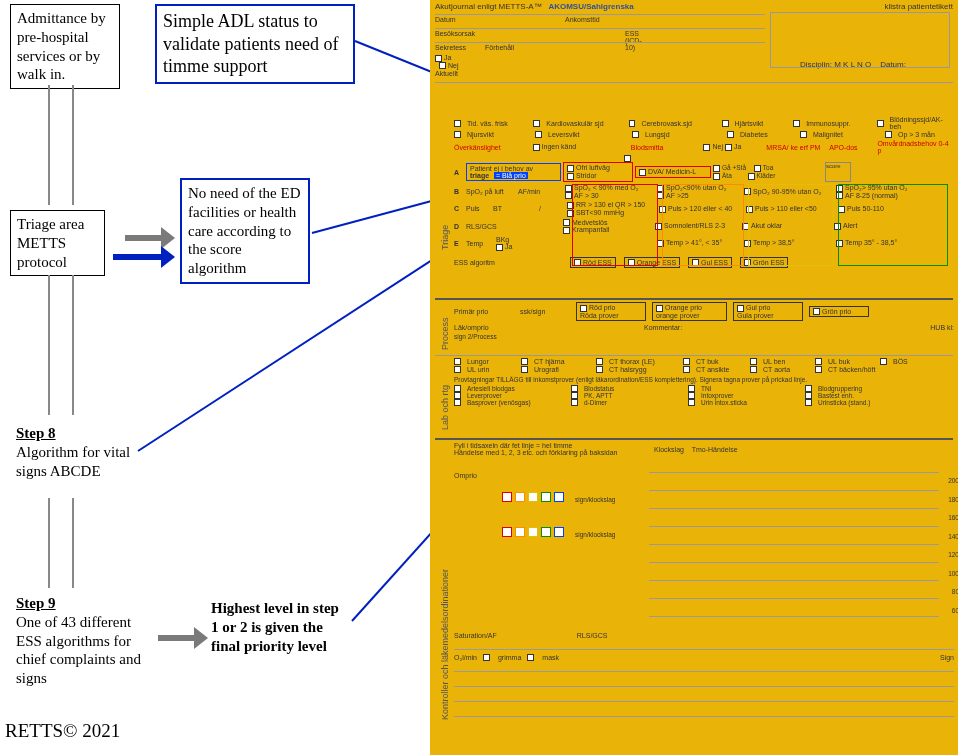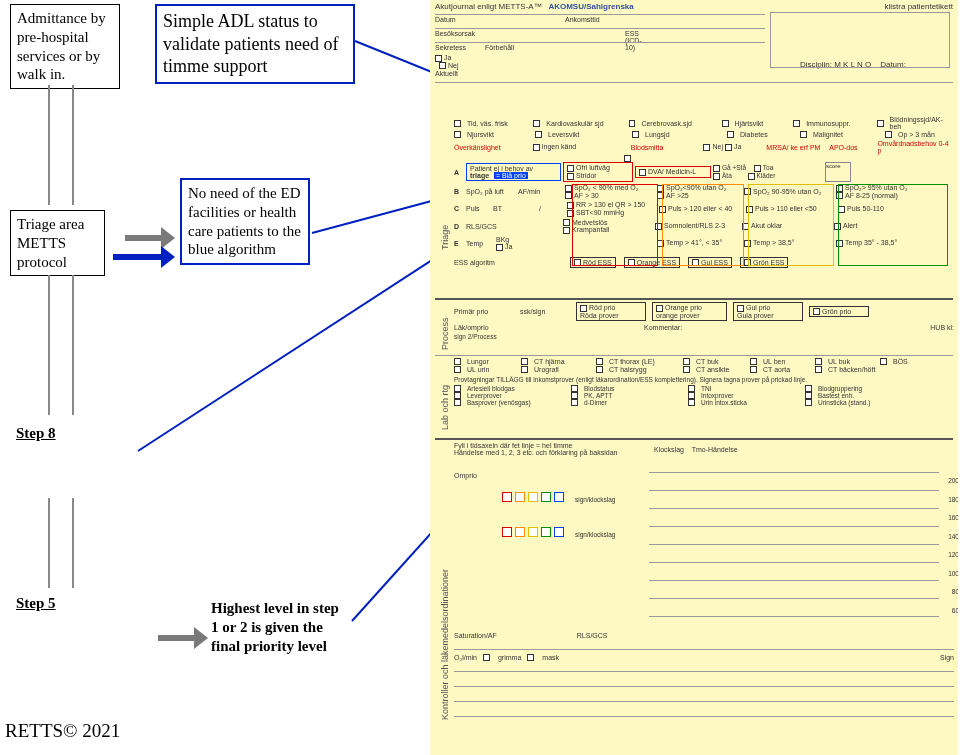--- a/index.html
+++ b/index.html
@@ -54,21 +54,21 @@
     }
 
     
     .form {
       position: absolute;
       left: 430px; top: 0;
       width: 528px; height: 755px;
       font-family: Arial, sans-serif;
       font-size: 7px;
       color: #333;
-      background: #fef9c3;
+      background: #eab308;
       overflow: hidden;
     }
     .row { display: flex; align-items: center; }
     .cb { width: 7px; height: 7px; border: 0.8px solid #333; display: inline-block; margin-right: 2px; vertical-align: middle; background:#fff; }
     .col-cb { width: 10px; height: 10px; border: 1px solid; display:inline-block; margin-right:3px; background:#fff;}
     .red-b { border-color: #e00000; }
     .orange-b { border-color: #ff8c00; }
     .yellow-b { border-color: #e0c000; }
     .green-b { border-color: #009000; }
     .blue-b { border-color: #0040ff; }
@@ -95,29 +95,31 @@
 
 <div class="ann-box border-blue" style="left:155px; top:4px; width:200px; font-size:18px;">
   <span>Simple ADL status to validate patients need of timme support</span>
 </div>
 
 <div class="ann-box border-black" style="left:10px; top:210px; width:95px;">
   <span>Triage area METTS protocol</span>
 </div>
 
 <div class="ann-box border-blue" style="left:180px; top:178px; width:130px;">
-  <span>No need of the ED facilities or health care patients to the blue algorithm</span>
+  <span>No need of the ED facilities or health care according to the score algorithm</span>
 </div>
 
 <div class="ann-box" style="left:10px; top:420px; width:130px; border:none;">
   <span style="text-decoration:underline; font-weight:bold;">Step 8</span><br>
+  <span>Algorithm for vital signs ABCDE</span>
 </div>
 
 <div class="ann-box" style="left:10px; top:590px; width:140px; border:none;">
-  <span style="text-decoration:underline; font-weight:bold;">Step 5</span><br>
+  <span style="text-decoration:underline; font-weight:bold;">Step 9</span><br>
+  <span>One of 43 different ESS algorithms for chief complaints and signs</span>
 </div>
 
 <div class="ann-box" style="left:205px; top:595px; width:140px; border:none;">
   <b><span>Highest level in step 1 or 2 is given the final priority level</span></b>
 </div>
 
 <div style="position:absolute; left:5px; top:720px; font-size:19px;">
   <span>RETTS© 2021</span>
 </div>
 

